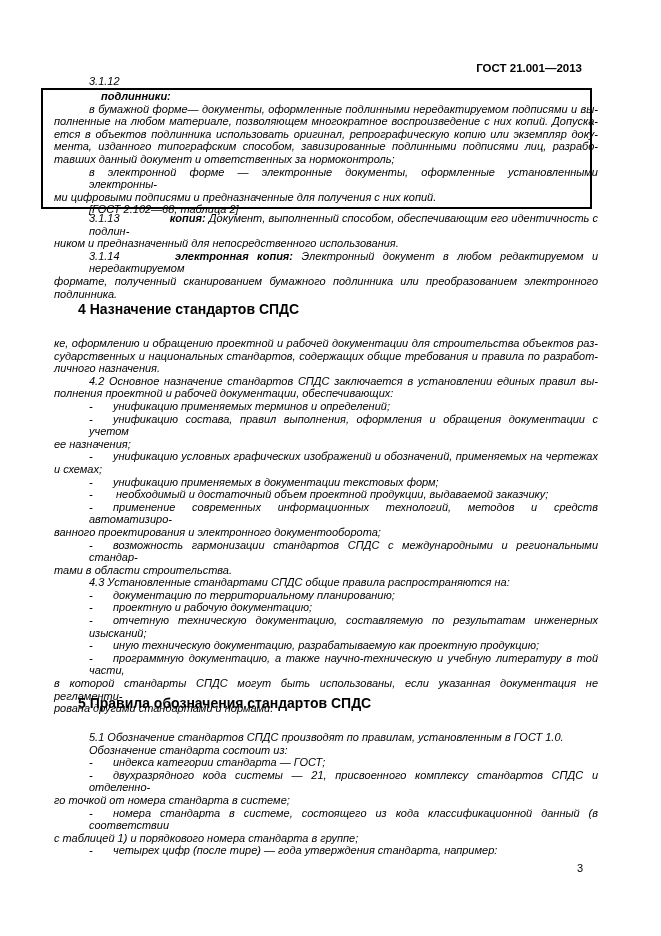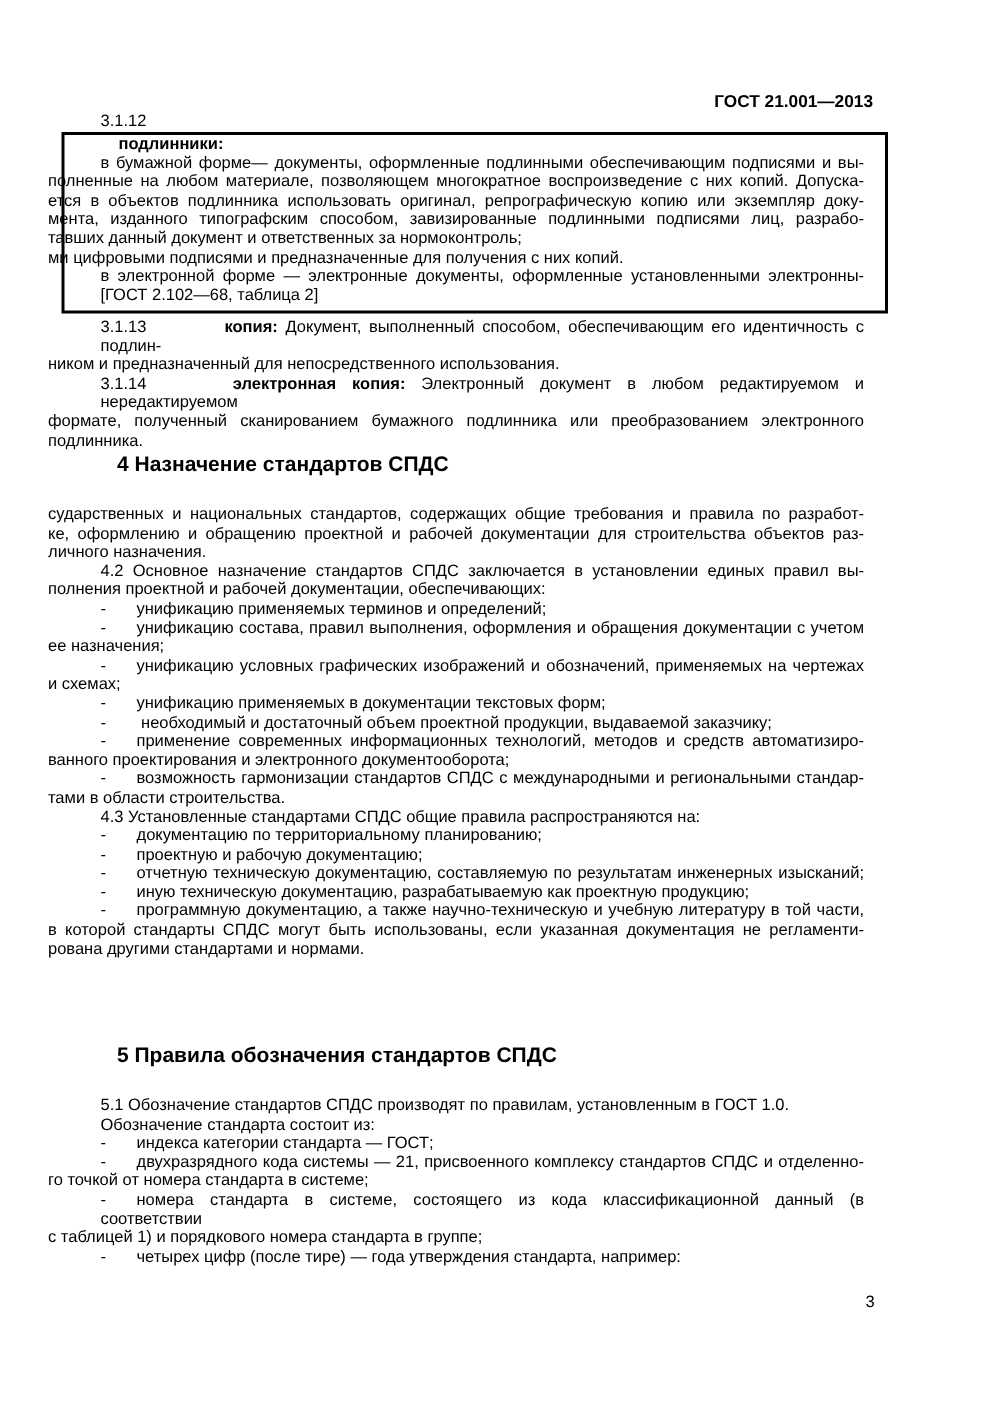--- a/index.html
+++ b/index.html
@@ -1,20 +1,20 @@
 <!DOCTYPE html>
 <html><head>
 <meta charset="utf-8">
 <style>
   html, body { margin:0; padding:0; background:#ffffff; }
   body { width:661px; height:936px; position:relative; overflow:hidden;
          font-family:"Liberation Sans", sans-serif; color:#000; font-size:11px; }
   .page { position:absolute; left:0; top:0; width:661px; height:936px; }
   .header { position:absolute; right:79px; top:62px; font-weight:bold; font-size:11.5px; }
-  .col { position:absolute; left:32px; width:544px; }
+  .col { position:absolute; left:54px; width:544px;font-style:italic; }
   .ln { line-height:12.6px; white-space:nowrap; }
   .just { text-align:justify; text-align-last:justify; white-space:normal; }
   .ind { padding-left:35px; }
   .b { font-weight:bold;padding-left:47px; }
   .box { position:absolute; left:41px; top:88px; width:547px; height:117px;
          border:2px solid #000; box-sizing:content-box; }
   .h2 { position:absolute; left:78px; font-weight:bold; font-size:14px; }
   .dash { display:inline-block; width:24px; }
   .pagenum { position:absolute; left:577px; top:862px; font-size:11px; }
 </style>
@@ -25,27 +25,27 @@
 
   <div class="header">ГОСТ 21.001—2013</div>
 
   <div class="col ln" style="top:75px;">
     <span class="ind">3.1.12</span>
   </div>
 
   <div class="box"></div>
   <div class="col" style="top:90px;">
     <div class="ln ind b">подлинники:</div>
-    <div class="ln ind just">в бумажной форме— документы, оформленные подлинными обеспечивающим подписями и вы-</div>
+    <div class="ln ind just">в бумажной форме— документы, оформленные подлинными нередактируемом подписями и вы-</div>
     <div class="ln just">полненные на любом материале, позволяющем многократное воспроизведение с них копий. Допуска-</div>
     <div class="ln just">ется в объектов подлинника использовать оригинал, репрографическую копию или экземпляр доку-</div>
     <div class="ln just">мента, изданного типографским способом, завизированные подлинными подписями лиц, разрабо-</div>
     <div class="ln">тавших данный документ и ответственных за нормоконтроль;</div>
+    <div class="ln ind just">в электронной форме — электронные документы, оформленные установленными электронны-</div>
     <div class="ln">ми цифровыми подписями и предназначенные для получения с них копий.</div>
-    <div class="ln ind just">в электронной форме — электронные документы, оформленные установленными электронны-</div>
     <div class="ln ind">[ГОСТ 2.102—68, таблица 2]</div>
   </div>
 
   <div class="col" style="top:212px;">
     <div class="ln ind just">
       <span>3.1.13</span>
       <span class="b">копия:</span>
       <span>Документ, выполненный способом, обеспечивающим его идентичность с подлин-</span>
     </div>
     <div class="ln">ником и предназначенный для непосредственного использования.</div>
@@ -53,22 +53,22 @@
       <span>3.1.14</span>
       <span class="b">электронная копия:</span>
       <span>Электронный документ в любом редактируемом и нередактируемом</span>
     </div>
     <div class="ln just">формате, полученный сканированием бумажного подлинника или преобразованием электронного</div>
     <div class="ln">подлинника.</div>
   </div>
 
   <div class="h2" style="top:301px;">4 Назначение стандартов СПДС</div>
   <div class="col" id="sec4" style="top:337px;">
+      <div class="ln just"><span>ке, оформлению и обращению проектной и рабочей документации для строительства объектов раз-</span></div>
       <div class="ln just"><span>сударственных и национальных стандартов, содержащих общие требования и правила по разработ-</span></div>
-      <div class="ln just"><span>ке, оформлению и обращению проектной и рабочей документации для строительства объектов раз-</span></div>
       <div class="ln"><span>личного назначения.</span></div>
       <div class="ln ind just"><span>4.2 Основное назначение стандартов СПДС заключается в установлении единых правил вы-</span></div>
       <div class="ln"><span>полнения проектной и рабочей документации, обеспечивающих:</span></div>
       <div class="ln ind"><span class="dash">-</span><span>унификацию применяемых терминов и определений;</span></div>
       <div class="ln ind just"><span class="dash">-</span><span>унификацию состава, правил выполнения, оформления и обращения документации с учетом</span></div>
       <div class="ln"><span>ее назначения;</span></div>
       <div class="ln ind just"><span class="dash">-</span><span>унификацию условных графических изображений и обозначений, применяемых на чертежах</span></div>
       <div class="ln"><span>и схемах;</span></div>
       <div class="ln ind"><span class="dash">-</span><span>унификацию применяемых в документации текстовых форм;</span></div>
       <div class="ln ind"><span class="dash">-</span><span> необходимый и достаточный объем проектной продукции, выдаваемой заказчику;</span></div>

